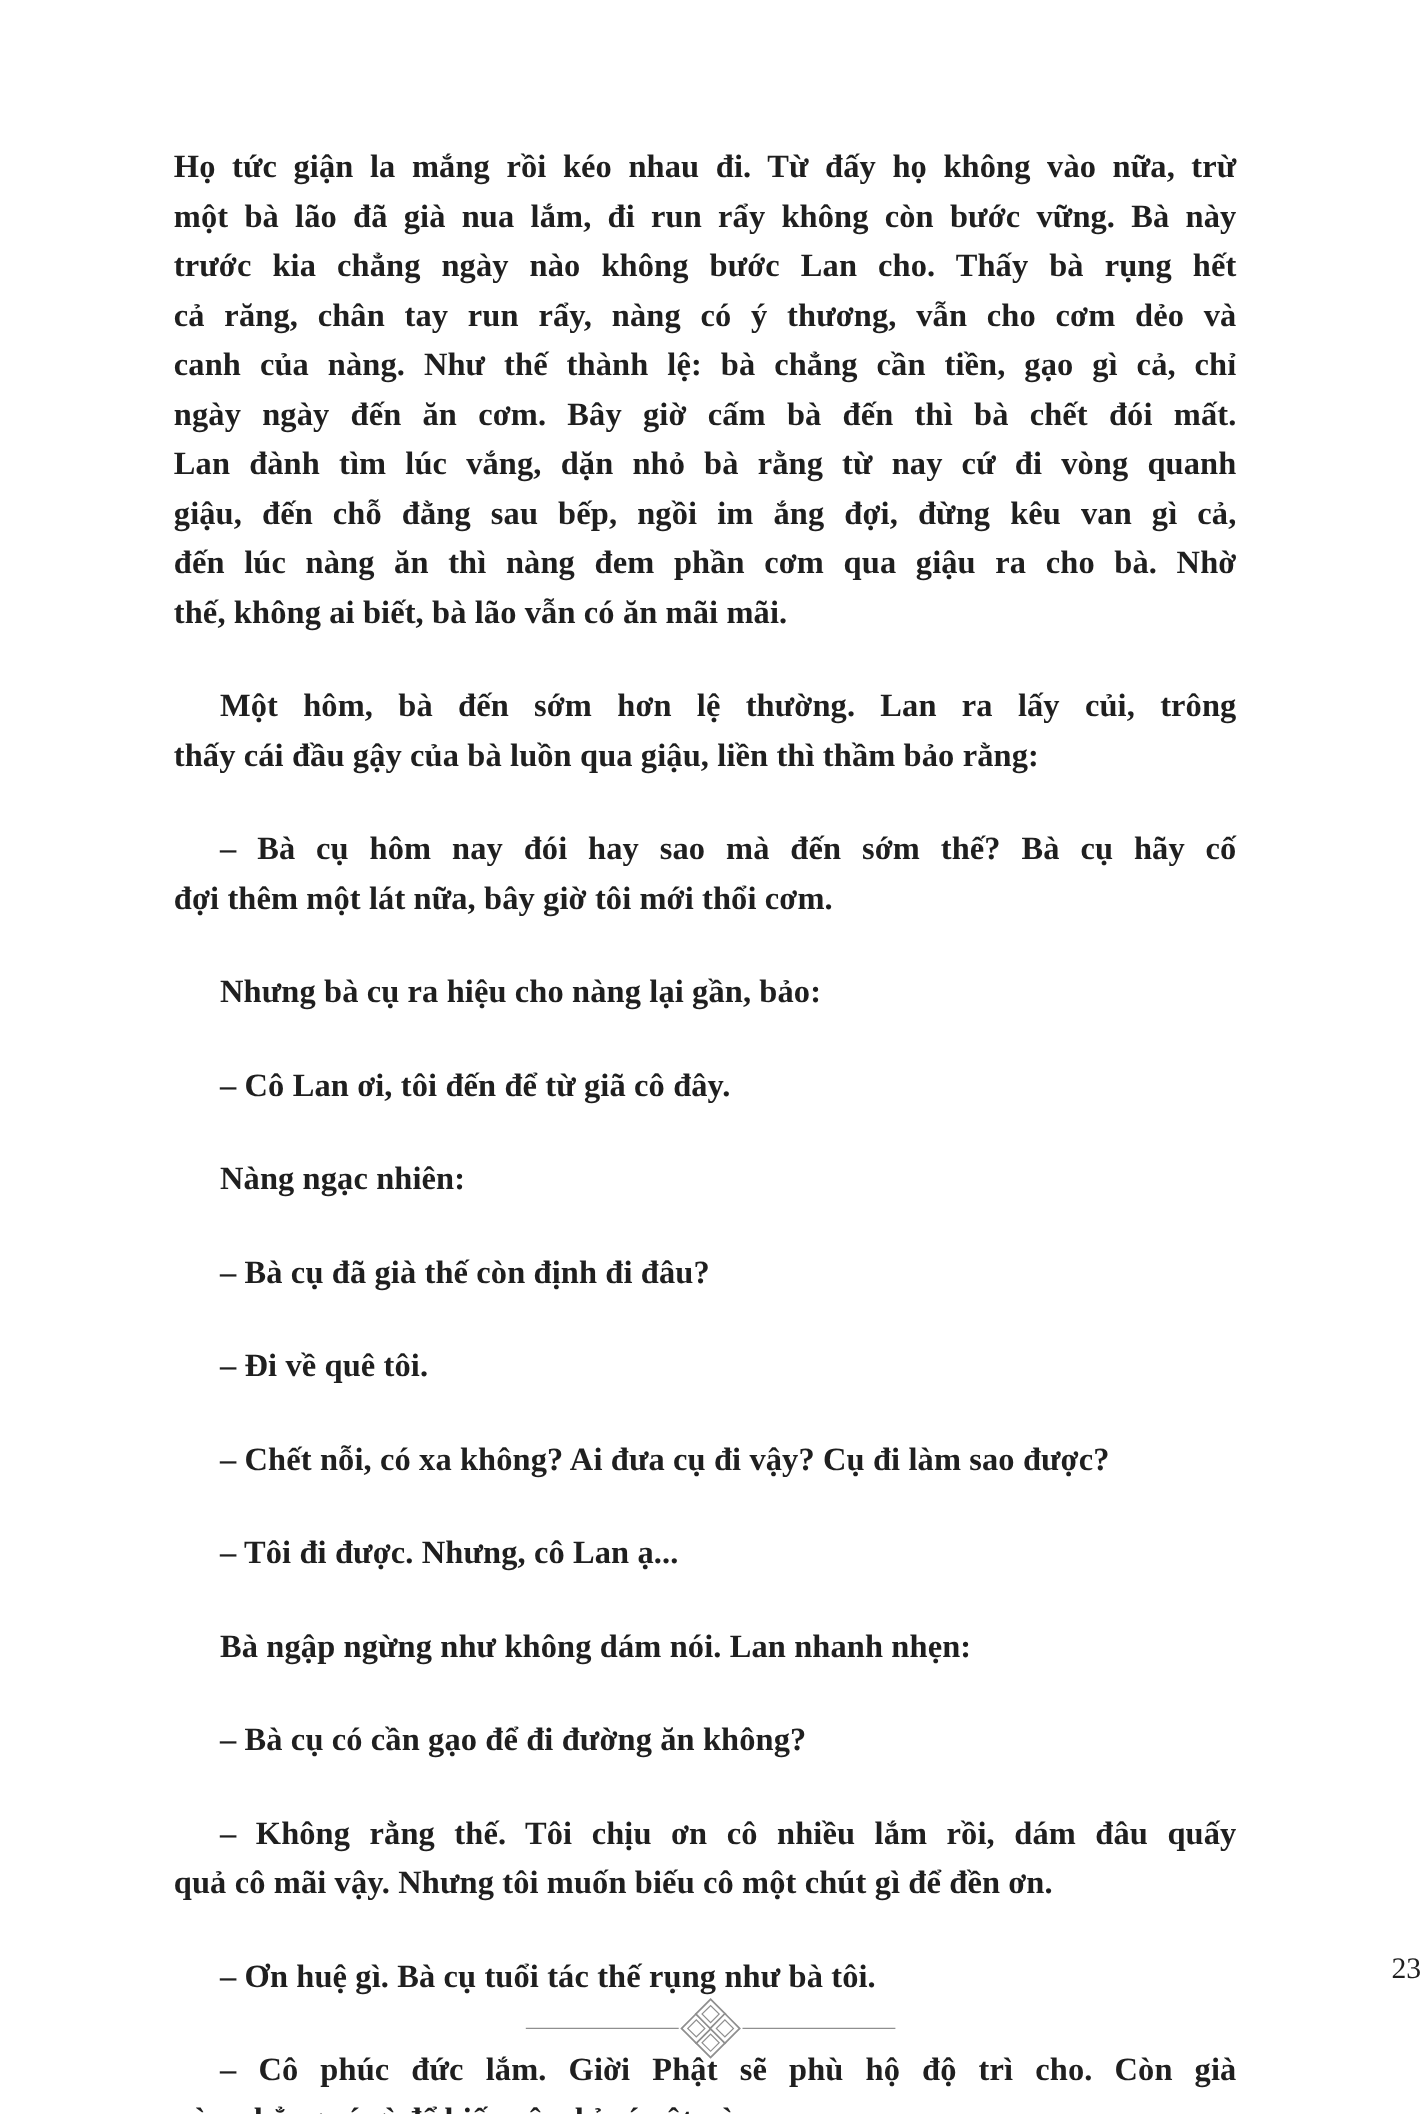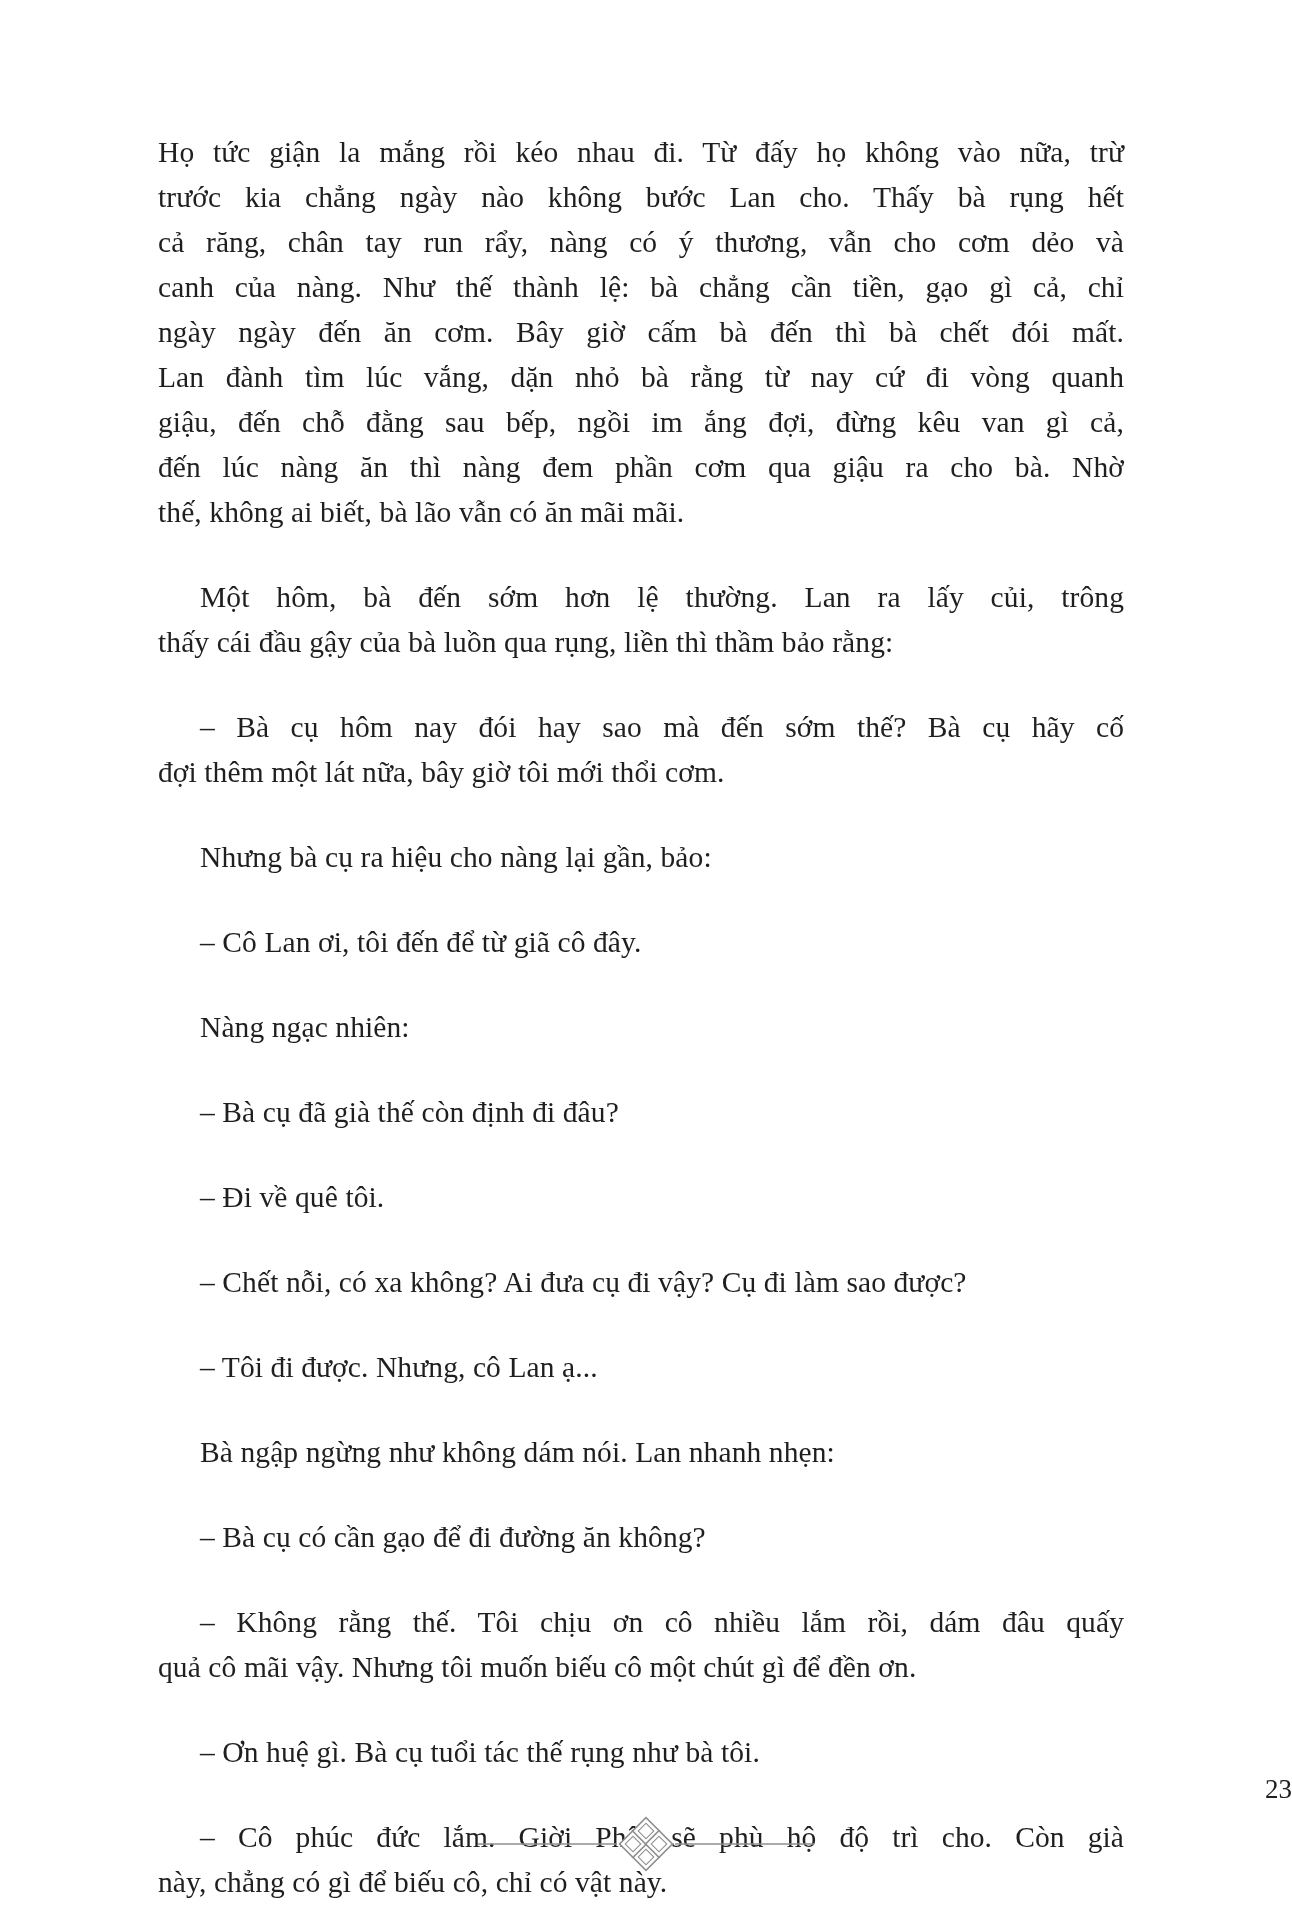--- a/index.html
+++ b/index.html
@@ -13,21 +13,21 @@
   }
   .text-block{
     position:absolute;
     left:158px;
     top:130px;
     width:966px;
     font-size:29.5px;
     line-height:45px;
     letter-spacing:0.1px;
   }
-  .para{margin:0 0 21px 0;}
+  .para{margin:0 0 21px 0;font-weight:bold;}
   .line{
     text-align:justify;
     text-align-last:justify;
     white-space:normal;
   }
   .line.last{text-align-last:auto;}
   .line.indent{padding-left:42px;margin-top:40px;}
   .footer{
     position:absolute;
     left:0; right:0;
@@ -48,32 +48,33 @@
   .divider-wrap svg{display:inline-block;vertical-align:top;}
 </style>
 </head>
 <body>
 
 <div class="page" style="color: rgb(31, 31, 31);">
 
   <div class="text-block">
       <div class="para">
         <div class="line">Họ tức giận la mắng rồi kéo nhau đi. Từ đấy họ không vào nữa, trừ</div>
+        <div class="line">một bà lão đã già nua lắm, đi run rẩy không còn bước vững. Bà này</div>
         <div class="line">trước kia chẳng ngày nào không bước Lan cho. Thấy bà rụng hết</div>
         <div class="line">cả răng, chân tay run rẩy, nàng có ý thương, vẫn cho cơm dẻo và</div>
         <div class="line">canh của nàng. Như thế thành lệ: bà chẳng cần tiền, gạo gì cả, chỉ</div>
         <div class="line">ngày ngày đến ăn cơm. Bây giờ cấm bà đến thì bà chết đói mất.</div>
         <div class="line">Lan đành tìm lúc vắng, dặn nhỏ bà rằng từ nay cứ đi vòng quanh</div>
         <div class="line">giậu, đến chỗ đằng sau bếp, ngồi im ắng đợi, đừng kêu van gì cả,</div>
         <div class="line">đến lúc nàng ăn thì nàng đem phần cơm qua giậu ra cho bà. Nhờ</div>
         <div class="line last">thế, không ai biết, bà lão vẫn có ăn mãi mãi.</div>
       </div>
       <div class="para">
         <div class="line indent">Một hôm, bà đến sớm hơn lệ thường. Lan ra lấy củi, trông</div>
-        <div class="line last">thấy cái đầu gậy của bà luồn qua rụng, liền thì thầm bảo rằng:</div>
+        <div class="line last">thấy cái đầu gậy của bà luồn qua giậu, liền thì thầm bảo rằng:</div>
       </div>
       <div class="para">
         <div class="line indent">– Bà cụ hôm nay đói hay sao mà đến sớm thế? Bà cụ hãy cố</div>
         <div class="line last">đợi thêm một lát nữa, bây giờ tôi mới thổi cơm.</div>
       </div>
       <div class="para">
         <div class="line last indent">Nhưng bà cụ ra hiệu cho nàng lại gần, bảo:</div>
       </div>
       <div class="para">
         <div class="line last indent">– Cô Lan ơi, tôi đến để từ giã cô đây.</div>

